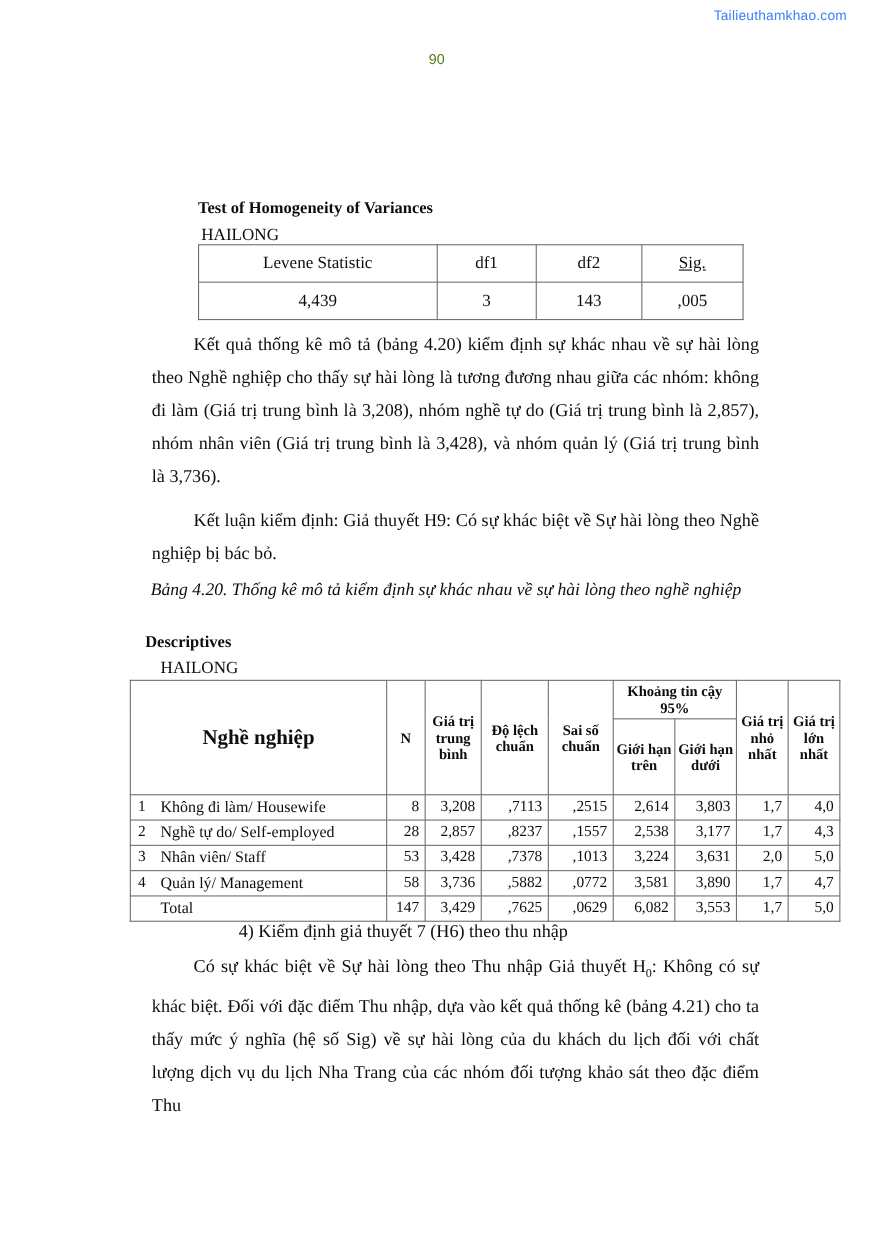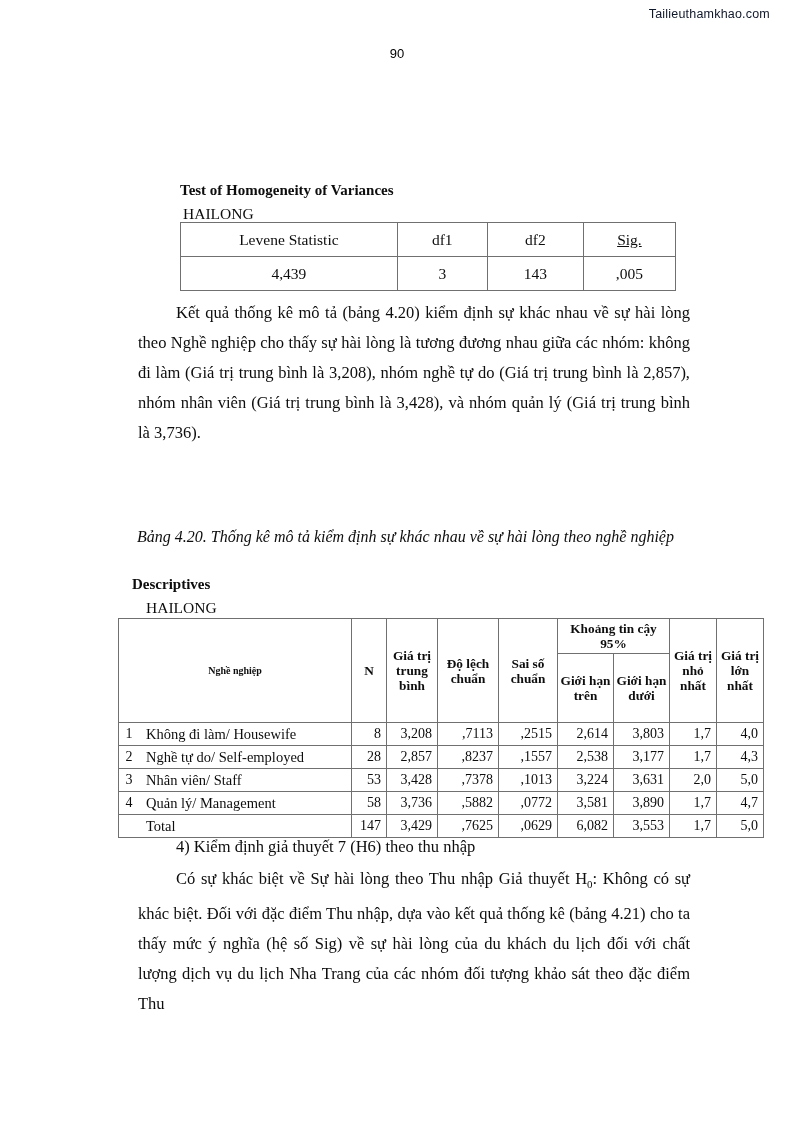--- a/index.html
+++ b/index.html
@@ -22,35 +22,35 @@
     box-sizing: border-box;
   }
 
   
   .watermark {
     position: absolute;
     top: 7px;
     right: 24px;
     font-family: "Liberation Sans", "DejaVu Sans", sans-serif;
     font-size: 12.5px;
-    color: #0f172a;
+    color: #3b82f6;
     letter-spacing: 0.2px;
     white-space: nowrap;
   }
 
   
   .page-number {
     position: absolute;
     top: 46px;
     left: 0;
     width: 794px;
     text-align: center;
     font-family: "Liberation Sans", "DejaVu Sans", sans-serif;
     font-size: 13px;
-    color: #000000;
+    color: #4d7c0f;
   }
 
   
   .caption {
     position: absolute;
     font-style: italic;
     font-size: 16.5px;
     white-space: nowrap;
   }
   .caption-center {
@@ -72,20 +72,21 @@
     font-size: 15.5px;
     white-space: nowrap;
   }
 
   .para {
     position: absolute;
     font-size: 16.5px;
     line-height: 30px;
     text-align: justify;
     text-justify: inter-word;
+    margin-left: 41px;
   }
   .para.indent {
     text-indent: 38px;
   }
   .para sub {
     font-size: 11px;
     vertical-align: sub;
   }
 
   
@@ -129,21 +130,21 @@
     text-align: center;
     width: 20px;
     border-right: none;
   }
   table.descr td.label {
     font-size: 14.5px;
     text-align: left;
     padding-left: 7px;
     border-left: none;
   }
-  table.descr th.occ { font-size: 10px; }
+  table.descr th.occ { font-size: 19px; }
 </style>
 </head>
 <body>
 
 <div class="page">
 
   <div class="watermark">Tailieuthamkhao.com</div>
 
   <div class="page-number">90</div>
 
@@ -164,20 +165,21 @@
       <td>4,439</td>
       <td>3</td>
       <td>143</td>
       <td>,005</td>
     </tr>
   </tbody>
     </table>
 
   <p class="para indent" style="left:138px; top:298px; width:552px; margin:0;">Kết quả thống kê mô tả (bảng 4.20) kiểm định sự khác nhau về sự hài lòng theo Nghề nghiệp cho thấy sự hài lòng là tương đương nhau giữa các nhóm: không đi làm (Giá trị trung bình là 3,208), nhóm nghề tự do (Giá trị trung bình là 2,857), nhóm nhân viên (Giá trị trung bình là 3,428), và nhóm quản lý (Giá trị trung bình là 3,736).</p>
 
+  <p class="para indent" style="left:138px; top:458px; width:552px; margin:0;">Kết luận kiểm định: Giả thuyết H9: Có sự khác biệt về Sự hài lòng theo Nghề nghiệp bị bác bỏ.</p>
 
   <div class="caption" style="left:137px; top:528px; font-size:16px;">Bảng 4.20. Thống kê mô tả kiểm định sự khác nhau về sự hài lòng theo nghề nghiệp</div>
 
   <div class="spss-title" style="left:132px; top:576px; width:646px;">Descriptives</div>
 
   <div class="spss-varlabel" style="left:146px; top:599px;">HAILONG</div>
 
   <table class="spss descr">
     <tbody>
         <tr>

